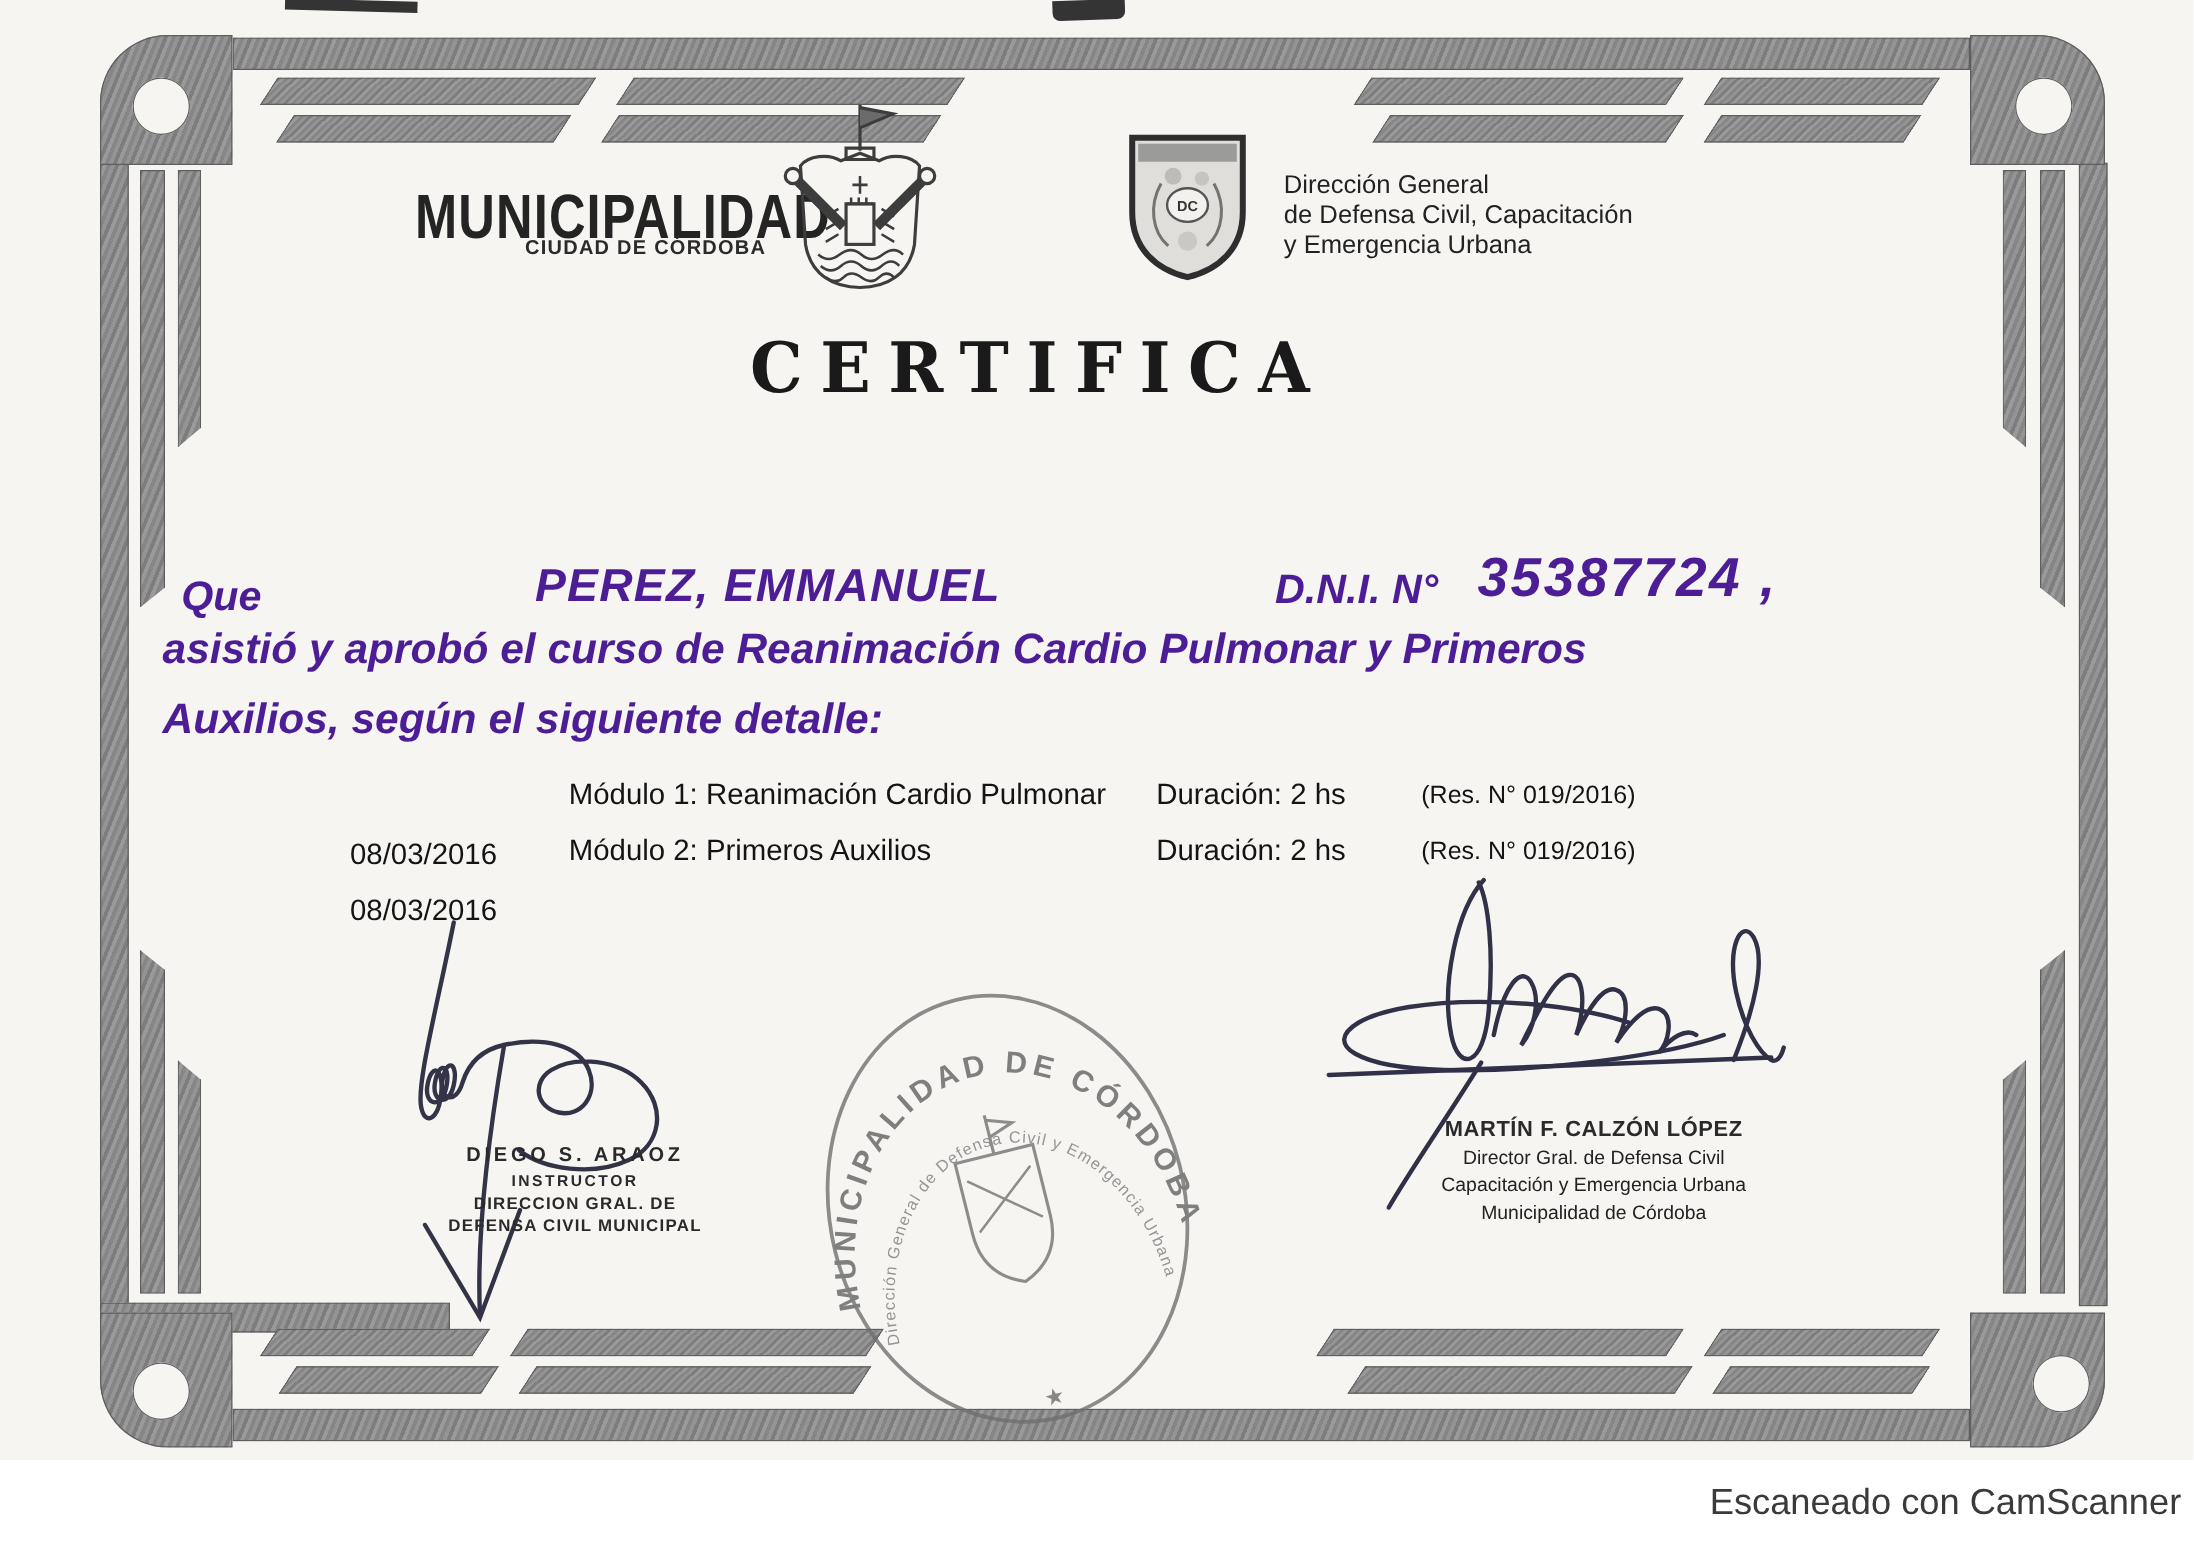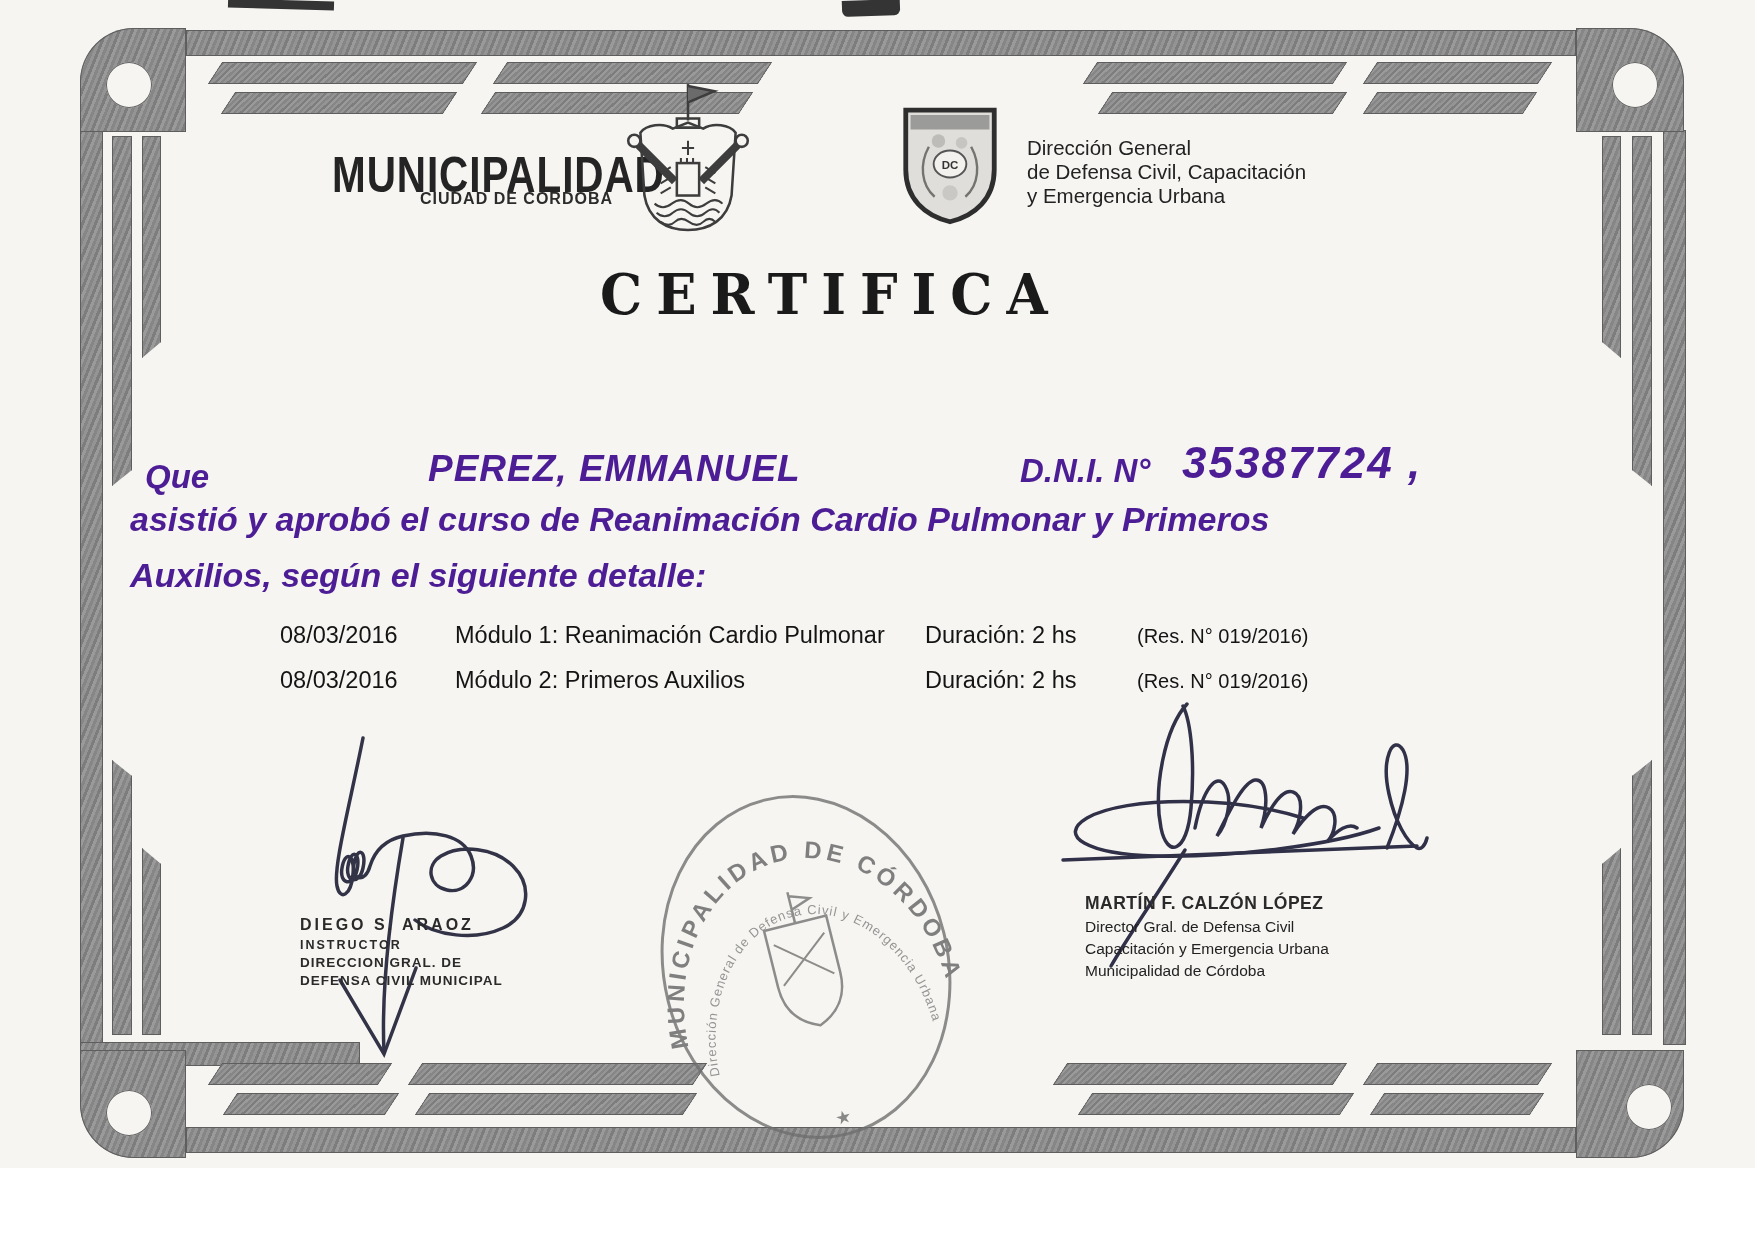--- a/index.html
+++ b/index.html
@@ -31,31 +31,31 @@
   .bi{font-weight:bold;font-style:italic;color:#4c1d95;white-space:nowrap;}
   .que{left:145px;top:458px;font-size:33px;}
   .recipient{left:428px;top:448px;font-size:37px;letter-spacing:1px;}
   .dni-label{left:1020px;top:452px;font-size:33px;}
   .dni-number{left:1182px;top:438px;font-size:44px;letter-spacing:2px;}
   .dni-comma{left:1408px;top:438px;font-size:44px;}
   .line2{left:130px;top:500px;font-size:34px;}
   .line3{left:130px;top:556px;font-size:34px;}
 
   .module-row{left:0;width:1755px;height:32px;font-size:23.5px;color:#141414;}
-  .m-date{left:280px;}
+  .m-date{left:280px;margin-top:48px;}
   .m-name{left:455px;}
   .m-dur{left:925px;}
   .m-res{left:1137px;font-size:20px;top:3px;}
   .module-row span{position:absolute;white-space:nowrap;}
 
   .closing1{left:155px;top:735px;font-size:34px;}
   .closing2{left:148px;top:791px;font-size:34px;}
 
   
-  .sig-block{color:#2a2a2a;}
+  .sig-block{text-align:center;color:#2a2a2a;}
   .sig-left{left:300px;top:916px;width:320px;}
   .sig-left .nm{font-size:16px;font-weight:bold;letter-spacing:3px;}
   .sig-left .r1{font-size:12.5px;font-weight:bold;letter-spacing:2px;margin-top:4px;}
   .sig-left .r2,.sig-left .r3{font-size:13.5px;font-weight:bold;letter-spacing:1px;margin-top:3px;}
   .sig-right{left:1085px;top:893px;width:380px;}
   .sig-right .nm{font-size:17.5px;font-weight:bold;letter-spacing:0.5px;}
   .sig-right .r1,.sig-right .r2,.sig-right .r3{font-size:15.5px;margin-top:4px;color:#222;}
 
   
   .footer-strip{left:0;top:1168px;width:1755px;height:72px;background:#ffffff;}
@@ -230,13 +230,14 @@
     </g>
   </svg>
   <div class="abs sig-block sig-right">
     <div class="nm">MARTÍN F. CALZÓN LÓPEZ</div>
     <div class="r1">Director Gral. de Defensa Civil</div>
     <div class="r2">Capacitación y Emergencia Urbana</div>
     <div class="r3">Municipalidad de Córdoba</div>
   </div>
 
   <div class="abs footer-strip"></div>
+  <div class="abs cam-credit">Escaneado con CamScanner</div>
 </div>
 
 </body></html>

